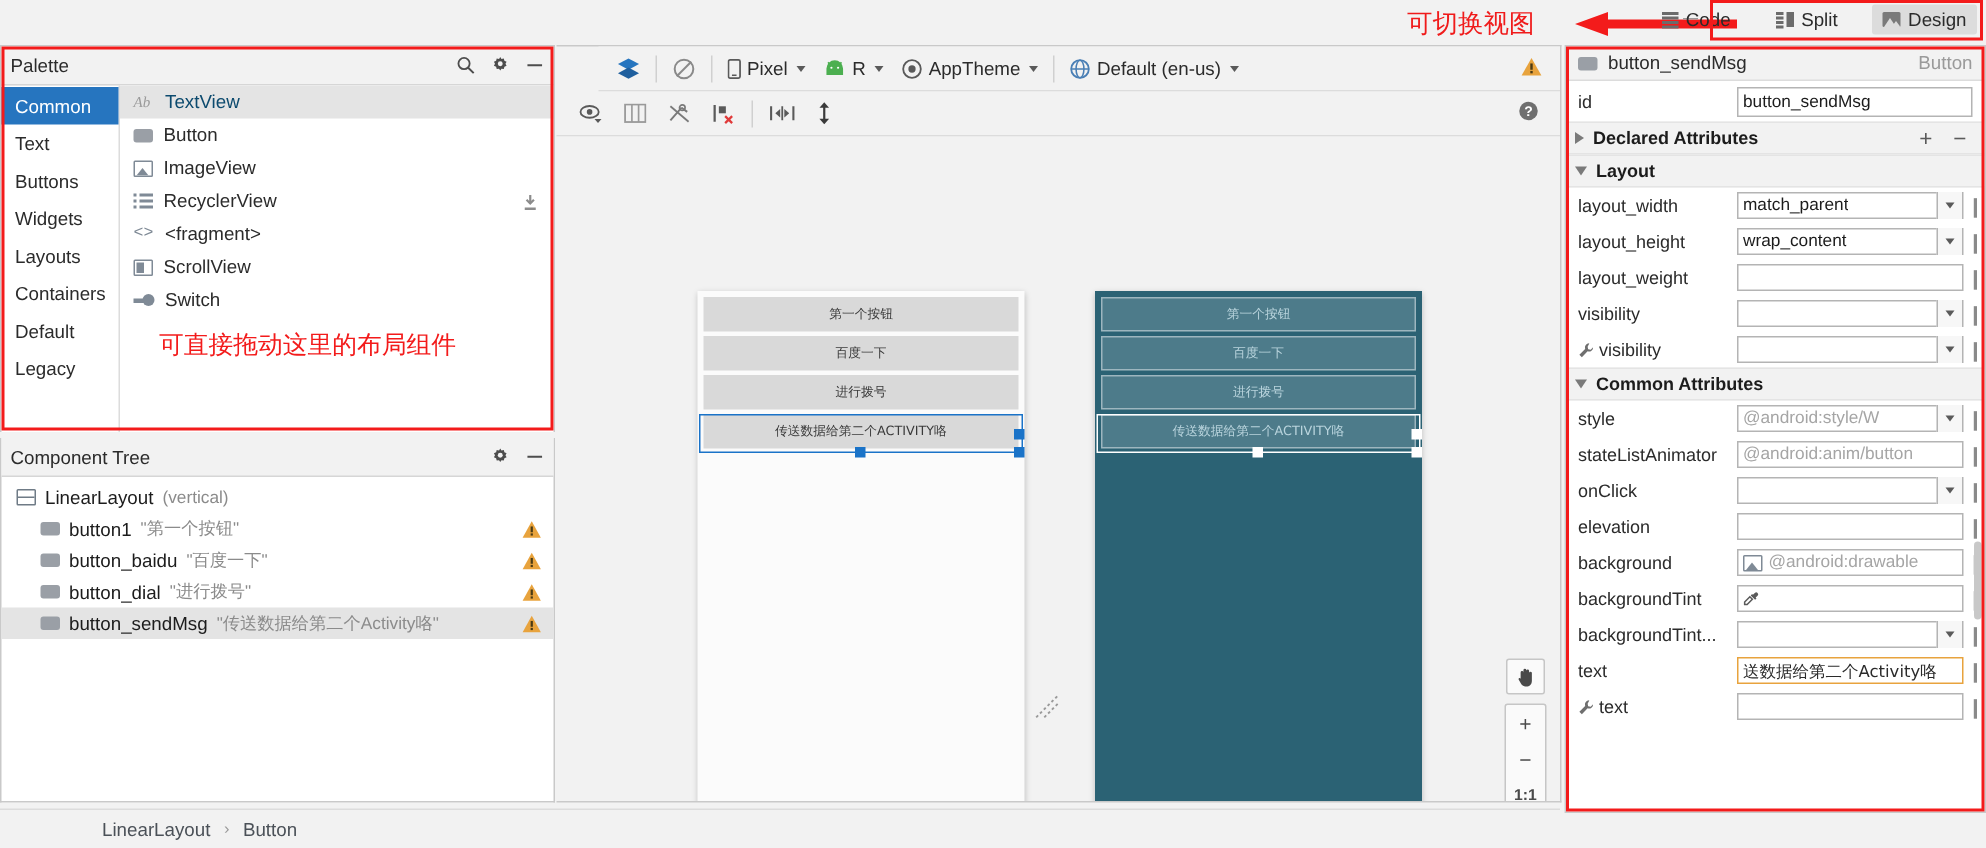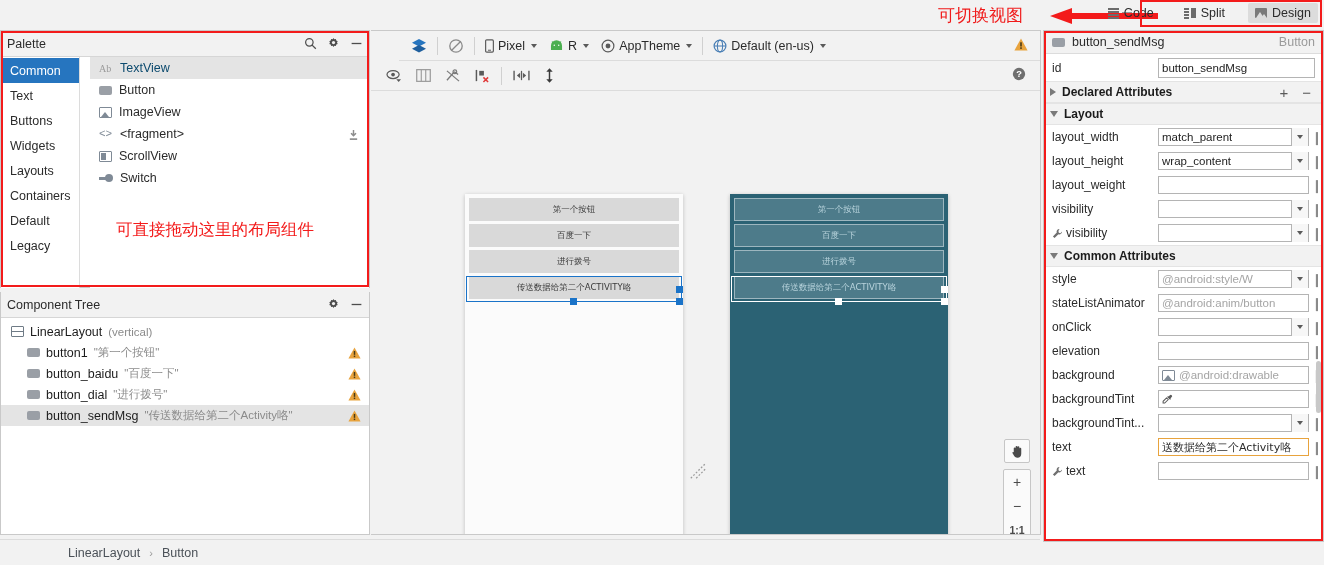--- a/index.html
+++ b/index.html
@@ -59,36 +59,36 @@
     position: absolute; left: 0; top: 30px; width: 370px; height: 258px;
     background: #ffffff; border: 1px solid #c9c9c9;
   }
   .panel-head {
     height: 26px; background: #f2f2f2; border-bottom: 1px solid #d6d6d6;
     display: flex; align-items: center; padding: 0 6px;
     font-size: 12.5px; color: #2b2b2b; position: relative;
   }
   .panel-head .title { font-size: 12.5px; }
   .panel-head .tools { margin-left: auto; display: flex; align-items: center; gap: 10px; }
-  .palette-body { display: flex; height: 231px; gap: 10px; }
+  .palette-body { display: flex; height: 231px; }
   .cat-list { width: 79px; background: #fff; border-right: 1px solid #dcdcdc; padding-top: 1px; }
   .cat {
     height: 25px; display: flex; align-items: center; padding-left: 9px;
     font-size: 12.5px; color: #2b2b2b; cursor: pointer;
   }
   .cat.sel { background: #2675bf; color: #ffffff; }
   .comp-list { flex: 1; background: #fff; position: relative; }
   .comp {
     height: 22px; display: flex; align-items: center; gap: 7px;
     padding-left: 9px; font-size: 12.5px; color: #2b2b2b; cursor: pointer;
   }
   .comp.hl { background: #e4e4e4; }
   .comp .cname { color: #2b2b2b; }
   .comp.hl .cname { color: #0c4a6e; }
-  .ic-ab { color: #9a9a9a; font-size: 10px; font-family: "Liberation Serif", serif; width: 14px; }
+  .ic-ab { color: #9a9a9a; font-size: 10px; font-family: "Liberation Serif", serif; width: 14px; font-style: italic; }
   .ic-btn { width: 13px; height: 9px; background: #9a9fa6; border-radius: 2px; display:inline-block; }
   .ic-img { width: 13px; height: 11px; background: #fff; border: 1.4px solid #7f8a96; position: relative; overflow: hidden; display:inline-block; border-radius:1px;}
   .ic-img::after { content:""; position:absolute; bottom:0; left:1px; border-left:4px solid transparent; border-right:4px solid transparent; border-bottom:5px solid #7f8a96; }
   .ic-list { width: 13px; height: 10px; position: relative; display:inline-block;}
   .ic-list i { position:absolute; height:1.6px; background:#7f8a96; left:4px; width:9px; }
   .ic-list i:nth-child(1){top:0;} .ic-list i:nth-child(2){top:4px;} .ic-list i:nth-child(3){top:8px;}
   .ic-list b { position:absolute; left:0; width:2px; height:2px; background:#7f8a96; }
   .ic-list b:nth-child(4){top:0;} .ic-list b:nth-child(5){top:4px;} .ic-list b:nth-child(6){top:8px;}
   .ic-frag { color:#7f8a96; font-size: 11px; font-family:"Liberation Mono", monospace; width:14px; }
   .ic-scroll { width: 13px; height: 11px; border: 1.5px solid #7f8a96; display:inline-block; position:relative; border-radius:1px;}
@@ -306,20 +306,31 @@
         </div>
         <div class="comp">
           <span class="ic-btn"></span>
           <span class="cname">Button</span>
         </div>
         <div class="comp">
           <span class="ic-img"></span>
           <span class="cname">ImageView</span>
         </div>
         <div class="comp">
+          <span class="ic-list">
+              <i></i>
+              <i></i>
+              <i></i>
+              <b></b>
+              <b></b>
+              <b></b>
+            </span>
+          <span class="cname">RecyclerView</span>
+        </div>
+        <div class="comp">
           <span class="ic-frag">&lt;&gt;</span>
           <span class="cname">&lt;fragment&gt;</span>
         </div>
         <div class="comp">
           <span class="ic-scroll"></span>
           <span class="cname">ScrollView</span>
         </div>
         <div class="comp">
           <span class="ic-switch"></span>
           <span class="cname">Switch</span>

